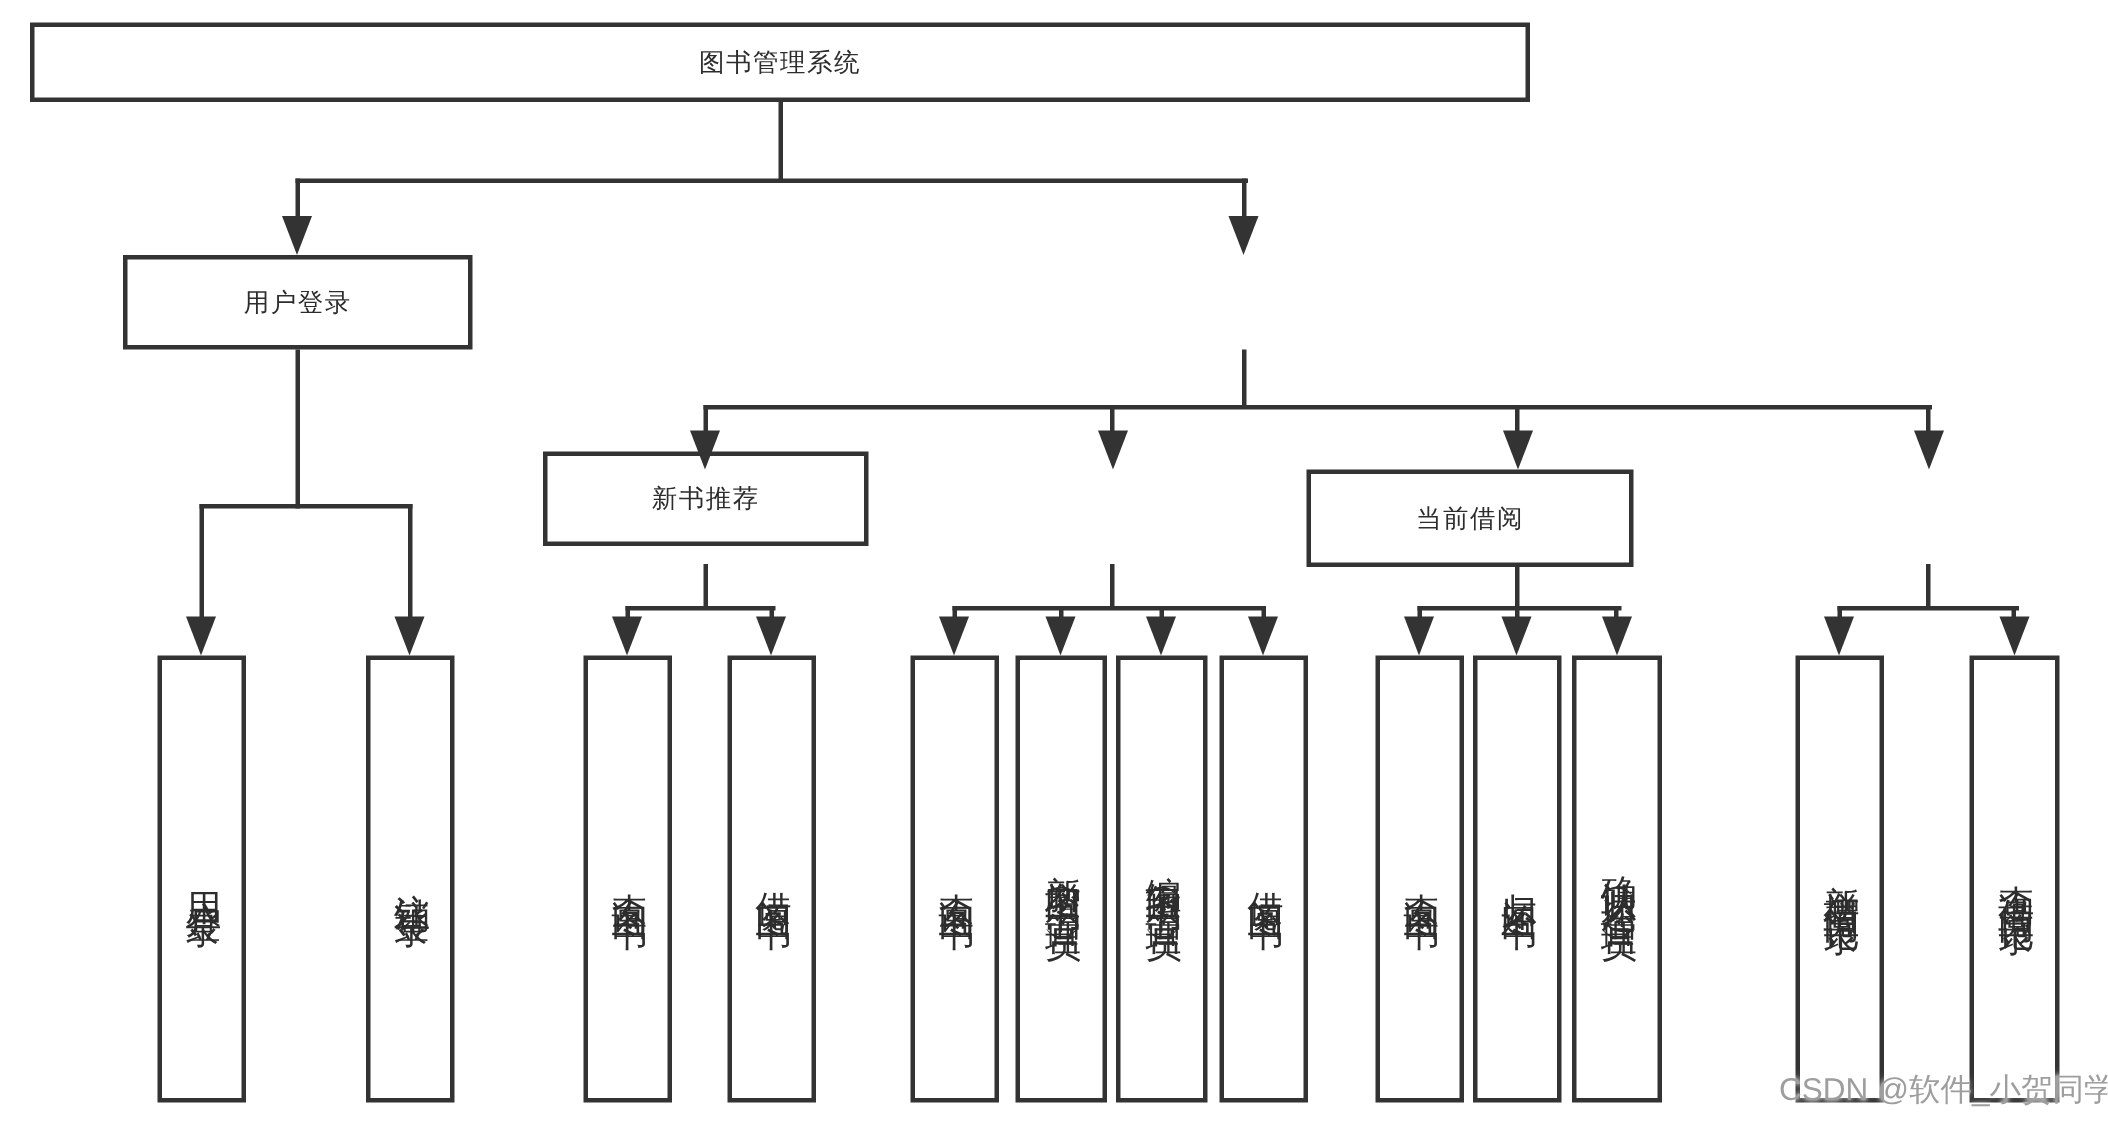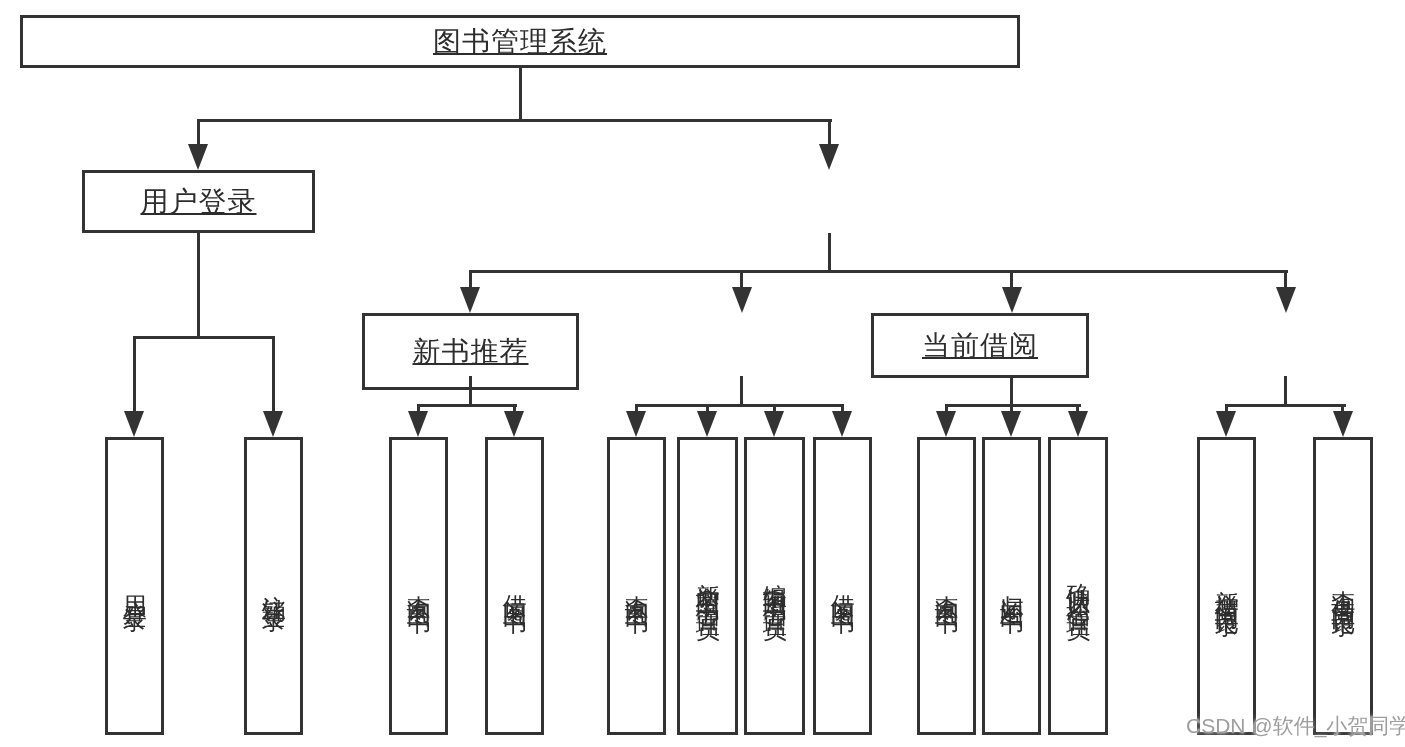--- a/index.html
+++ b/index.html
@@ -26,23 +26,22 @@
     background:var(--background);
     display:flex;
     align-items:center;
     justify-content:center;
   }
   .box .lbl{
     color:var(--text);
     white-space:nowrap;
   }
   .box.h .lbl{
-    font-size:28px;
+    font-size:17px;
     letter-spacing:1px;
-    text-decoration:underline;
   }
   .box.v .lbl{
     writing-mode:vertical-rl;
     font-size:24px;
     line-height:1.1;
     letter-spacing:5px;
     white-space:normal;
   }
   .ln{
     position:absolute;
@@ -71,21 +70,21 @@
 <div class="stage">
 
   <div class="box h" style="left:20px;top:15px;width:1000px;height:53px">
     <span class="lbl">图书管理系统</span>
   </div>
 
   <div class="box h" style="left:82px;top:170px;width:233px;height:63px">
     <span class="lbl">用户登录</span>
   </div>
 
-  <div class="box h" style="left:362px;top:313px;width:217px;height:77px">
+  <div class="box h" style="left:362px;top:301px;width:217px;height:63px">
     <span class="lbl">新书推荐</span>
   </div>
   <div class="box h" style="left:871px;top:313px;width:218px;height:65px">
     <span class="lbl">当前借阅</span>
   </div>
 
   <div class="box v" style="left:105px;top:437px;width:59px;height:298px">
     <span class="lbl">用户登录</span>
   </div>
   <div class="box v" style="left:244px;top:437px;width:59px;height:298px">

